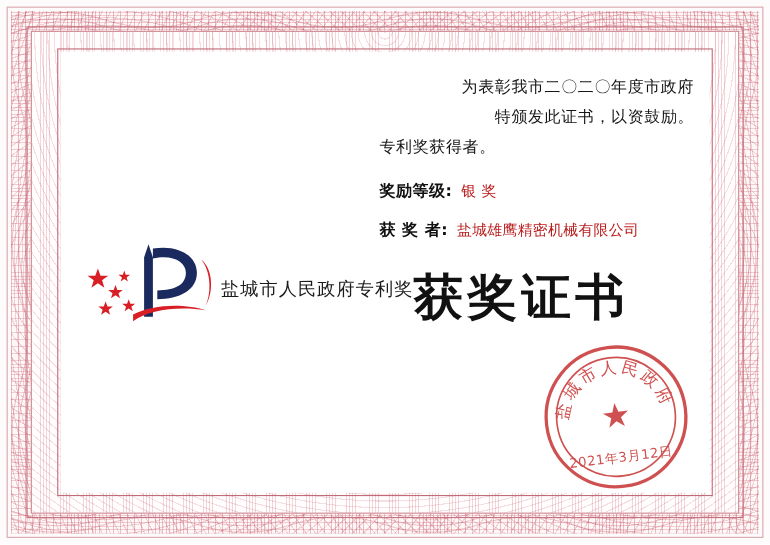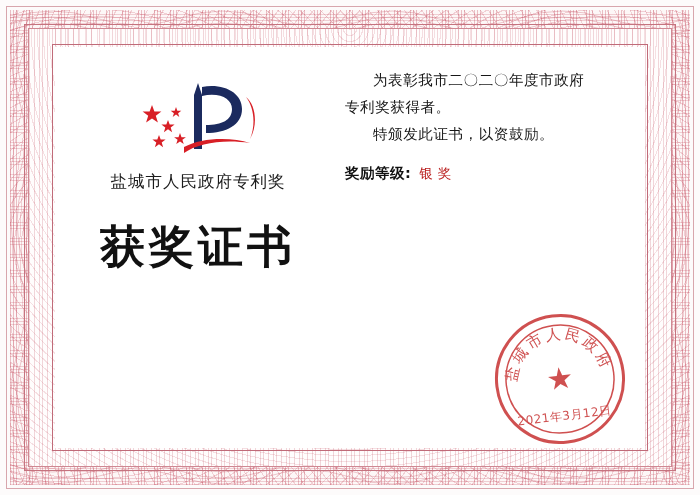--- a/index.html
+++ b/index.html
@@ -80,21 +80,21 @@
     left: 55px; top: 47px; right: 55px; bottom: 47px;
     display: flex;
     box-sizing: border-box;
     padding: 12px 14px 10px 14px;
   }
 
   
   .left-col {
     width: 258px;
     display: flex;
-    flex-direction: column;
+    flex-direction: row;
     align-items: center;
     padding-top: 18px;
     box-sizing: border-box;
   }
   .logo {
     width: 132px;
     height: 84px;
     position: relative;
   }
   .org-name {
@@ -125,20 +125,21 @@
   }
   .intro-line {
     font-size: 14.5px;
     color: #161616;
     line-height: 1.85;
     letter-spacing: 0.6px;
     white-space: nowrap;
   }
   .intro-line.indent {
     text-indent: 28px;
+    text-align: right;
   }
   .field-row {
     display: flex;
     align-items: baseline;
     margin-top: 17px;
     white-space: nowrap;
   }
   .field-label {
     font-size: 14.5px;
     font-weight: bold;
@@ -247,30 +248,34 @@
       </div>
 
       <div class="org-name">盐城市人民政府专利奖</div>
 
       <div class="title-main">获奖证书</div>
     </div>
 
     <div class="right-col">
 
       <div class="intro-line indent">为表彰我市二〇二〇年度市政府</div>
+      <div class="intro-line indent">特颁发此证书，以资鼓励。</div>
       <div class="intro-line">专利奖获得者。</div>
-      <div class="intro-line indent">特颁发此证书，以资鼓励。</div>
 
       <div class="field-row">
         <span class="field-label">奖励等级:</span>
         <span class="field-value">银  奖</span>
       </div>
 
 
 
+      <div class="field-row">
+        <span class="field-label">获 奖 者:</span>
+        <span class="field-value">盐城雄鹰精密机械有限公司</span>
+      </div>
 
       <div class="seal">
         <div class="seal-arc-text">
           <svg viewBox="0 0 124 124">
             <defs>
               <path id="sealArc" d="M 18,66 A 44,44 0 0 1 106,66" fill="none"></path>
             </defs>
             <circle cx="62" cy="62" r="54" fill="none" stroke="#c52a2a" stroke-width="1.5"></circle>
             <text font-size="15" fill="#c52a2a" letter-spacing="3" font-family="'DejaVu Sans', sans-serif">
               <textPath href="#sealArc" startOffset="50%" text-anchor="middle">盐城市人民政府</textPath>

